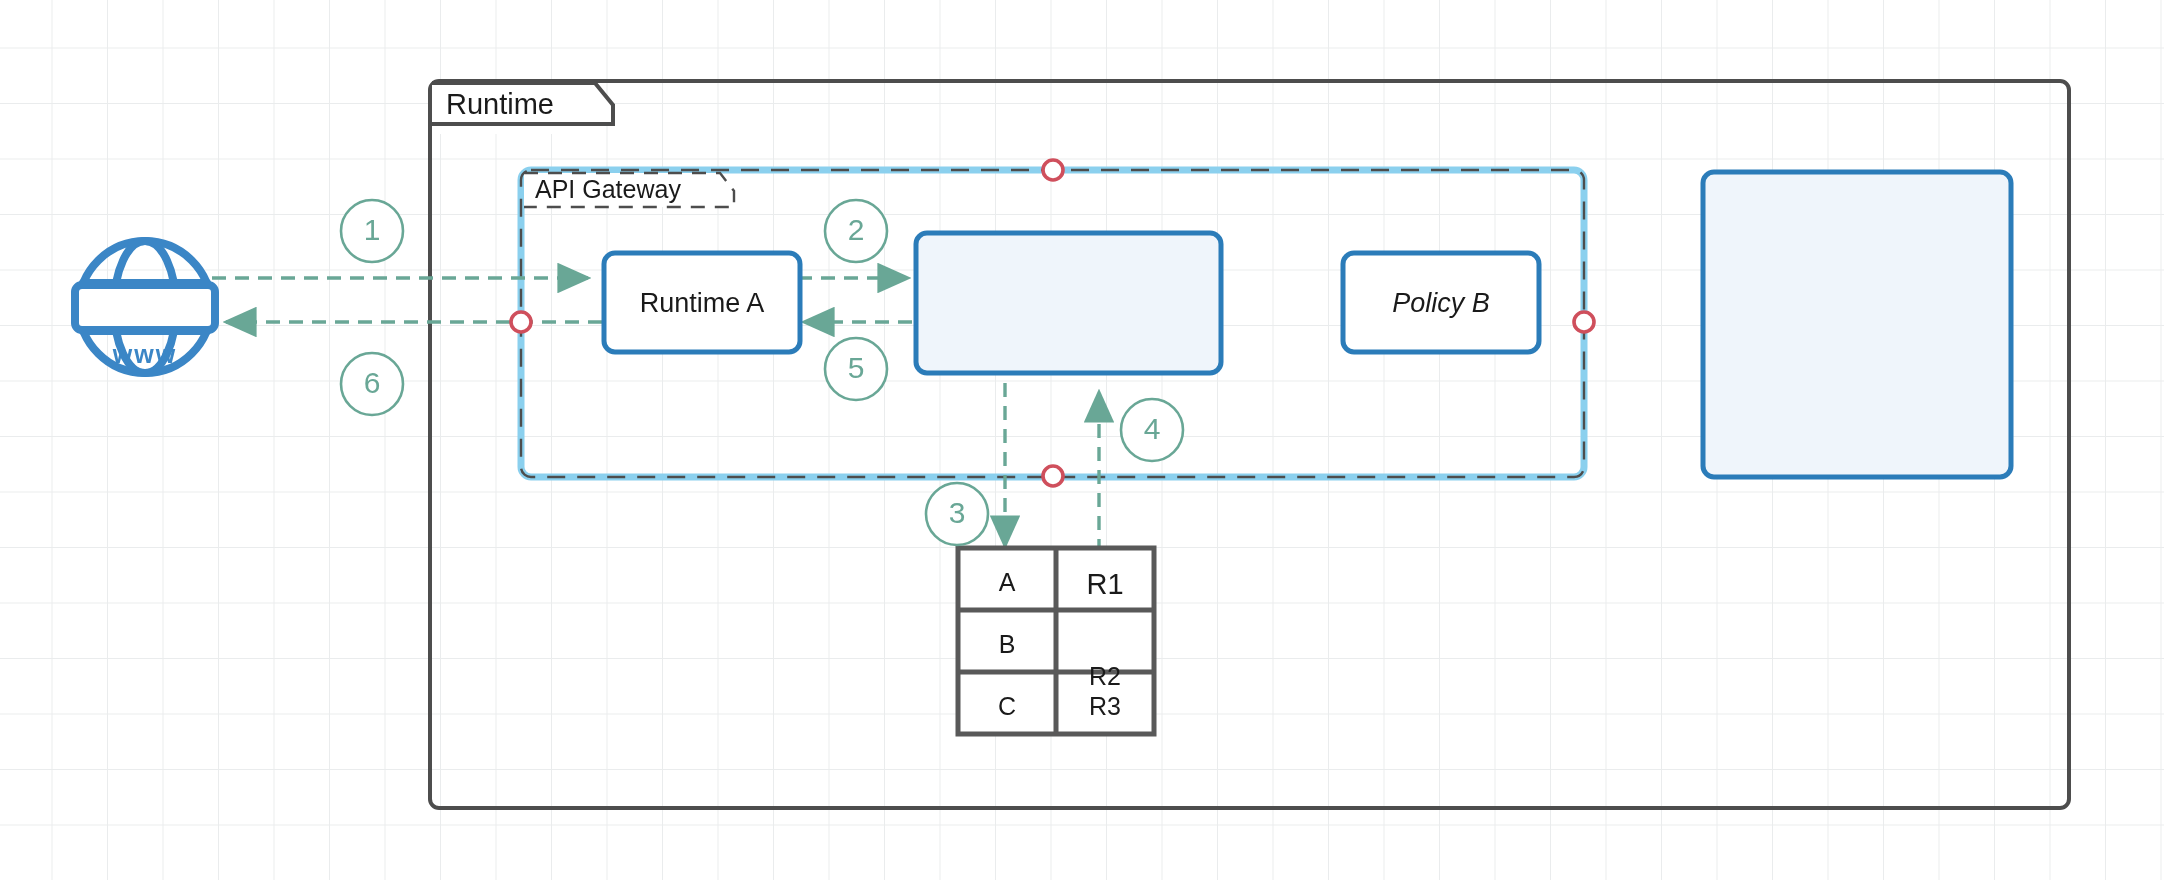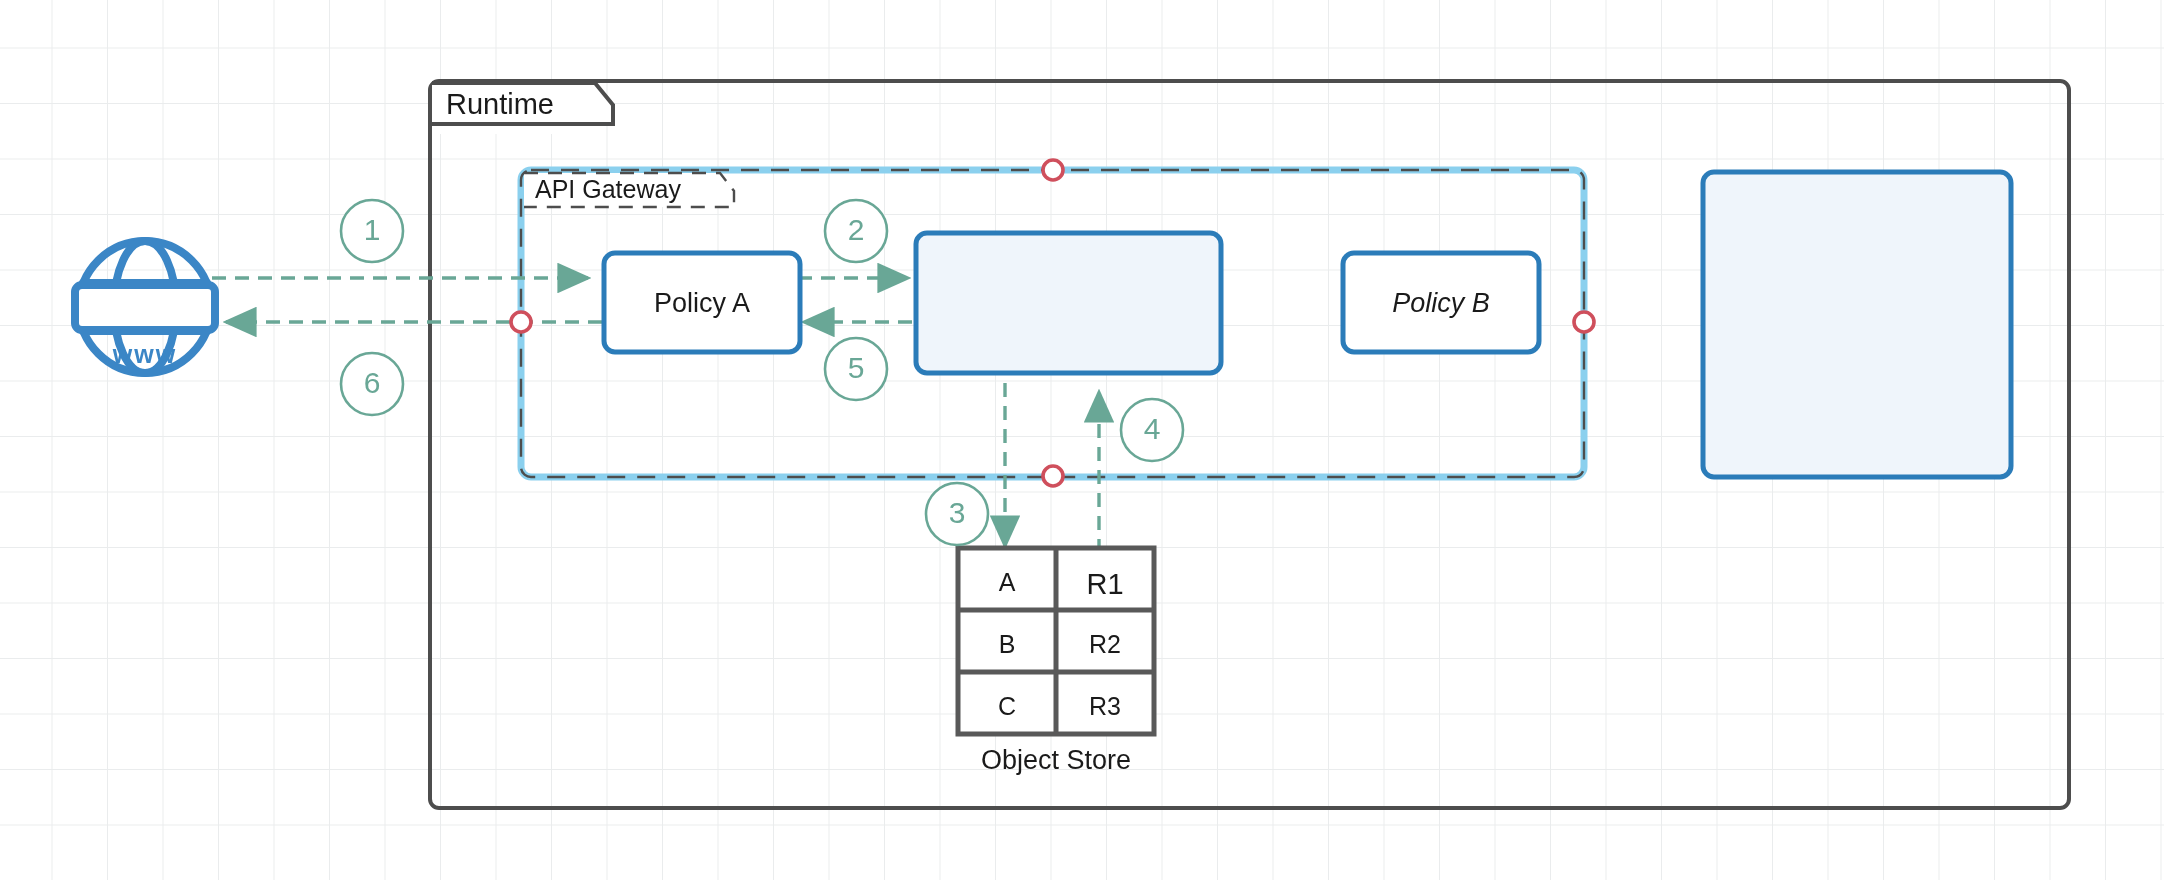--- a/index.html
+++ b/index.html
@@ -126,38 +126,37 @@
       <path d="M 83,283 L 207,283"></path>
       <path d="M 83,331 L 207,331"></path>
       <rect x="75" y="285" width="140" height="45" rx="7" ry="7" fill="#ffffff" stroke="#3b86c6" stroke-width="8"></rect>
     </g>
   </svg>
 
   <div class="lbl" style="left:446px; top:88px; font-size:29px;">Runtime</div>
 
   <div class="lbl" style="left:535px; top:175px; font-size:25px;">API Gateway</div>
 
-  <div class="lbl" style="left:604px; top:288px; width:196px; text-align:center; font-size:27px;">Policy A</div>
+  <div class="lbl" style="left:604px; top:288px; width:196px; text-align:center; font-size:27px;">Runtime A</div>
 
 
   <div class="lbl" style="left:1343px; top:288px; width:196px; text-align:center; font-size:27px;font-style:italic;">Policy B</div>
 
 
   <div class="lbl" style="left:75px; top:294px; width:140px; text-align:center; font-size:25px; font-weight:bold; letter-spacing:2px; color:#3b86c6;margin-top:46px;">www</div>
 
   <div class="lbl" style="left:958px; top:568px; width:98px; text-align:center; font-size:25px;">A</div>
   <div class="lbl" style="left:1056px; top:568px; width:98px; text-align:center; font-size:29px;">R1</div>
 
   <div class="lbl" style="left:958px; top:630px; width:98px; text-align:center; font-size:25px;">B</div>
-  <div class="lbl" style="left:1056px; top:630px; width:98px; text-align:center; font-size:25px;">R2</div>
+  <div class="lbl" style="left:1056px; top:662px; width:98px; text-align:center; font-size:25px;">R2</div>
 
   <div class="lbl" style="left:958px; top:692px; width:98px; text-align:center; font-size:25px;">C</div>
   <div class="lbl" style="left:1056px; top:692px; width:98px; text-align:center; font-size:25px;">R3</div>
 
-  <div class="lbl" style="left:906px; top:745px; width:300px; text-align:center; font-size:27px;">Object Store</div>
 
   <div class="lbl" style="left:342px; top:213px; width:60px; text-align:center; font-size:30px; color:#69a796;">1</div>
   <div class="lbl" style="left:826px; top:213px; width:60px; text-align:center; font-size:30px; color:#69a796;">2</div>
   <div class="lbl" style="left:927px; top:496px; width:60px; text-align:center; font-size:30px; color:#69a796;">3</div>
   <div class="lbl" style="left:1122px; top:412px; width:60px; text-align:center; font-size:30px; color:#69a796;">4</div>
   <div class="lbl" style="left:826px; top:351px; width:60px; text-align:center; font-size:30px; color:#69a796;">5</div>
   <div class="lbl" style="left:342px; top:366px; width:60px; text-align:center; font-size:30px; color:#69a796;">6</div>
 
 </div>
 

